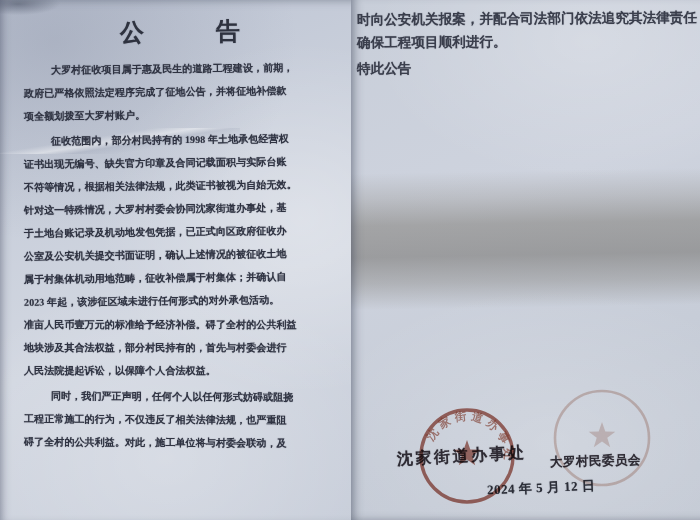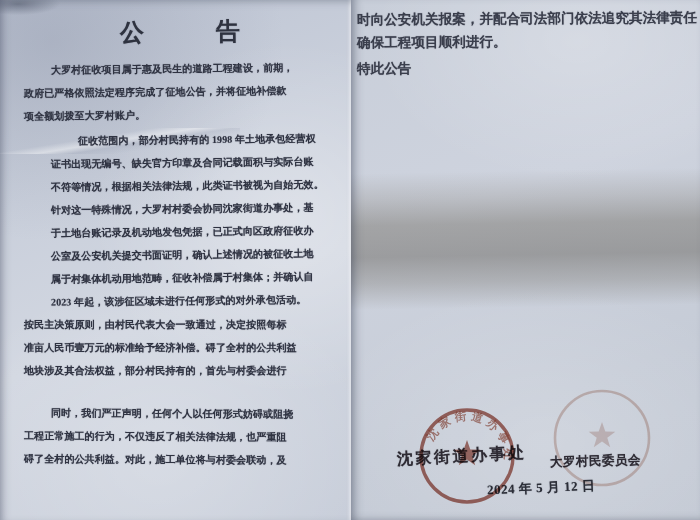--- a/index.html
+++ b/index.html
@@ -1,21 +1,21 @@
 <!DOCTYPE html>
 <html><head>
 <meta charset="utf-8">
 <style>
   html,body { margin:0; padding:0; background:#222; }
   .photo {
     position:relative; width:700px; height:520px; overflow:hidden;
     font-family:"Liberation Serif","DejaVu Serif",serif;
     background:#c9cfda;
   }
-  .page { position:absolute; top:0; height:520px; }
+  .page { position:absolute; top:0; height:520px;padding-left:16px; }
 
   
   .page-left {
     left:0; width:351px;
     background:
       radial-gradient(60px 16px at 18px 4px, rgba(74,82,101,0.55), transparent 70%),
       radial-gradient(120% 70% at 15% 8%, rgba(118,126,147,0.28), transparent 55%),
       radial-gradient(90% 55% at 82% 42%, rgba(255,255,255,0.30), transparent 62%),
       radial-gradient(110% 60% at 45% 88%, rgba(255,255,255,0.22), transparent 58%),
       linear-gradient(158deg, #bcc3d2 0%, #c9cfdb 32%, #d2d7e1 58%, #c7cdd9 100%);
@@ -37,23 +37,23 @@
   .body-left {
     position:absolute; left:24px; top:57px; width:336px;
     color:#2f3342; font-weight:700; font-size:10px;
   }
   .line {
     height:23px; line-height:23px; white-space:nowrap;
     letter-spacing:0.1px;
     text-shadow:0 0 1px rgba(47,51,66,0.55);
   }
   .indent { text-indent:27px; }
-  .para-2 { margin-top:2px;margin-left:27px; }
+  .para-2 { margin-top:2px; }
   .para-3 { margin-top:1px; }
-  .para-4 { margin-top:20px; }
+  .para-4 { margin-top:4px;font-family:Liberation Mono, monospace; }
   .para-1 .line, .para-2 .line { transform:rotate(-0.6deg); }
   .para-4 .line { transform:rotate(0.3deg); }
 
   
   .page-right {
     left:351px; width:349px;
     background:
       linear-gradient(179deg, transparent 33%, rgba(112,106,94,0.20) 38%, rgba(104,99,88,0.42) 43%, rgba(96,92,84,0.46) 49%, rgba(110,106,97,0.30) 54%, transparent 59%),
       radial-gradient(100% 45% at 65% 8%, rgba(255,255,255,0.22), transparent 60%),
       radial-gradient(120% 55% at 55% 85%, rgba(255,255,255,0.20), transparent 55%),
@@ -106,23 +106,23 @@
         <div class="line indent">征收范围内，部分村民持有的 1998 年土地承包经营权</div>
         <div class="line">证书出现无编号、缺失官方印章及合同记载面积与实际台账</div>
         <div class="line">不符等情况，根据相关法律法规，此类证书被视为自始无效。</div>
         <div class="line">针对这一特殊情况，大罗村村委会协同沈家街道办事处，基</div>
         <div class="line">于土地台账记录及机动地发包凭据，已正式向区政府征收办</div>
         <div class="line">公室及公安机关提交书面证明，确认上述情况的被征收土地</div>
         <div class="line">属于村集体机动用地范畴，征收补偿属于村集体；并确认自</div>
         <div class="line">2023 年起，该涉征区域未进行任何形式的对外承包活动。</div>
       </div>
       <div class="para para-3">
-        <div class="line">按民主决策原则，由村民代表大会一致通过，决定按照每标</div>
         <div class="line">准亩人民币壹万元的标准给予经济补偿。碍了全村的公共利益</div>
         <div class="line">地块涉及其合法权益，部分村民持有的，首先与村委会进行</div>
+        <div class="line">人民法院提起诉讼，以保障个人合法权益。</div>
       </div>
       <div class="para para-4">
         <div class="line indent">同时，我们严正声明，任何个人以任何形式妨碍或阻挠</div>
         <div class="line">工程正常施工的行为，不仅违反了相关法律法规，也严重阻</div>
         <div class="line">碍了全村的公共利益。对此，施工单位将与村委会联动，及</div>
       </div>
     </div>
   </div>
 
   <div class="page page-right">

